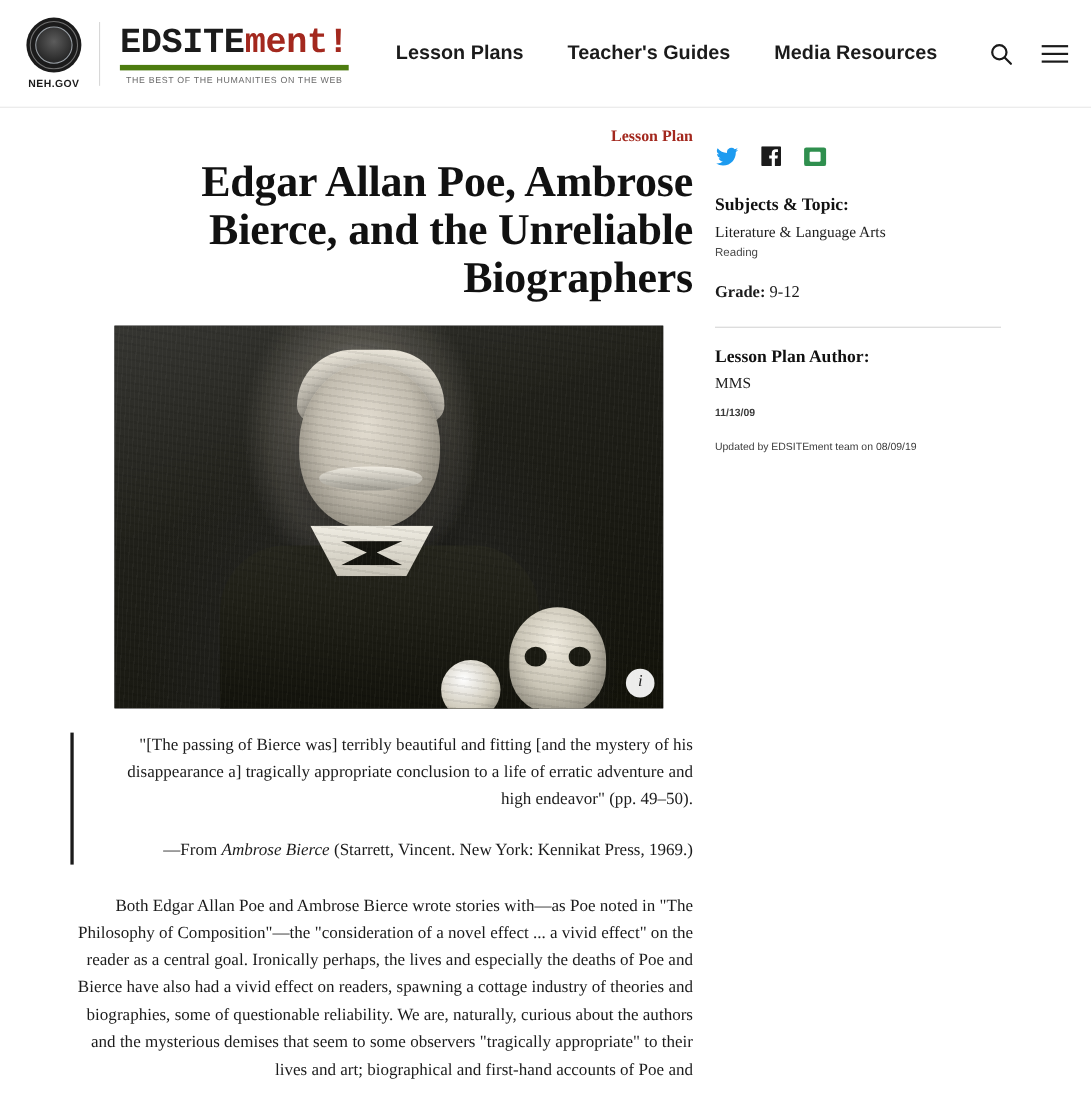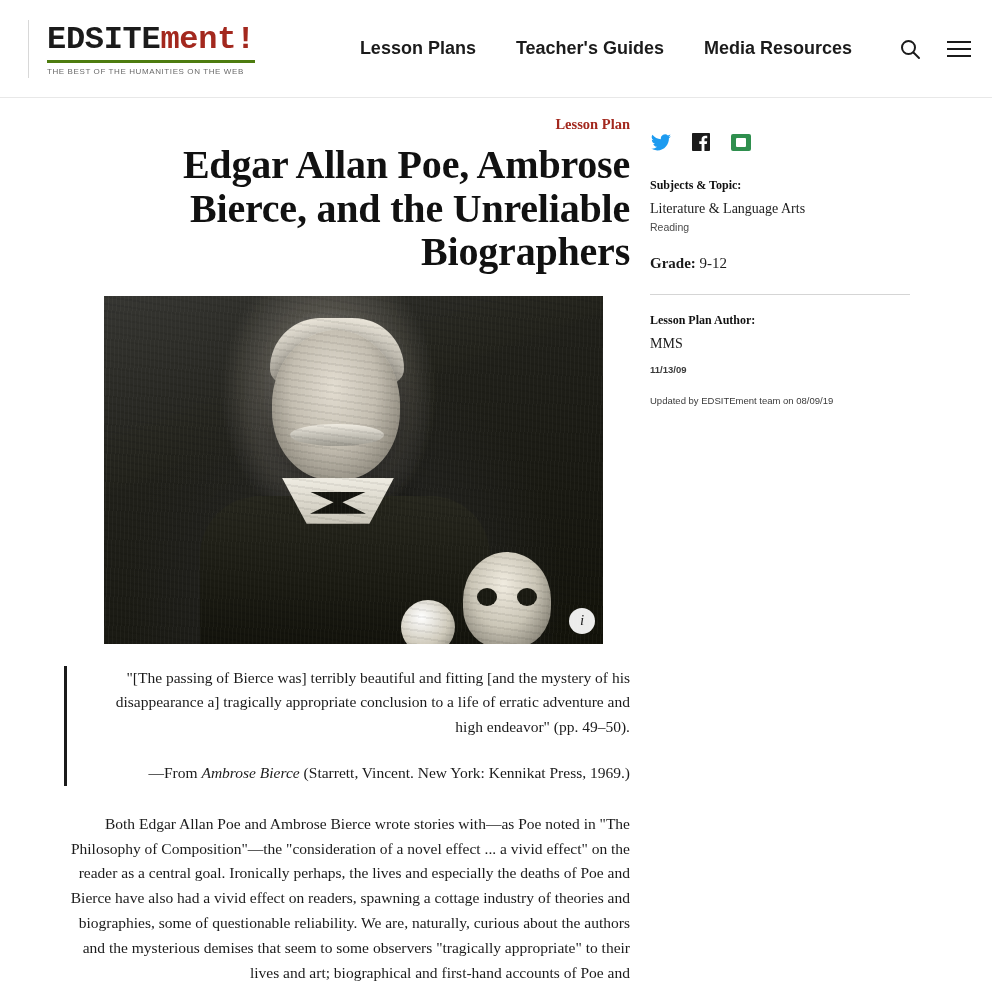--- a/index.html
+++ b/index.html
@@ -75,23 +75,24 @@
     color: #1b1b1b;
     line-height: 1;
   }
   .logo-word .edsite { color: #1b1b1b; }
   .logo-word .ment { color: #a3281e; }
   .logo-tag {
     font-size: 8px;
     letter-spacing: .6px;
     color: #6a6a6a;
     margin-top: 4px;
-    border-top: 3px solid #4d7c0f;
+    border-top: 5px solid #4d7c0f;
     padding-top: 4px;
     text-transform: uppercase;
+    text-align: center;
   }
 
   .main-nav {
     margin-left: auto;
     display: flex;
     align-items: center;
     gap: 40px;
   }
   .nav-link {
     font-size: 18px;
@@ -311,21 +312,21 @@
     content: "";
     position: absolute;
     left: 5px; top: 4px;
     width: 10px; height: 9px;
     background: #fff;
     border-radius: 1px;
   }
 
   .side-h {
     font-family: "Liberation Serif", serif;
-    font-size: 12px;
+    font-size: 16px;
     font-weight: 700;
     color: #111;
     margin: 0 0 8px 0;
   }
   .side-link {
     font-family: "Liberation Serif", serif;
     font-size: 14px;
     color: #1b1b1b;
     text-decoration: none;
     display: block;
@@ -361,20 +362,27 @@
     margin: 0 0 4px 0;
     font-weight: 700;
   }
   .meta-line.light { font-weight: 400; color: #3a3a3a; margin-top: 20px; }
 </style>
 </head>
 <body>
 
 <header class="site-header">
   <div class="brand-group">
+    <div class="neh-seal-wrap">
+      <div class="neh-seal">
+        <div class="seal-ring"></div>
+        <div class="seal-inner"></div>
+      </div>
+      <div class="neh-label">NEH.GOV</div>
+    </div>
     <div class="brand-divider"></div>
     <div class="logo-block">
       <div class="logo-word">
         <span class="edsite">EDSITE</span><span class="ment">ment!</span>
       </div>
       <div class="logo-tag">THE BEST OF THE HUMANITIES ON THE WEB</div>
     </div>
   </div>
 
   <nav class="main-nav">

